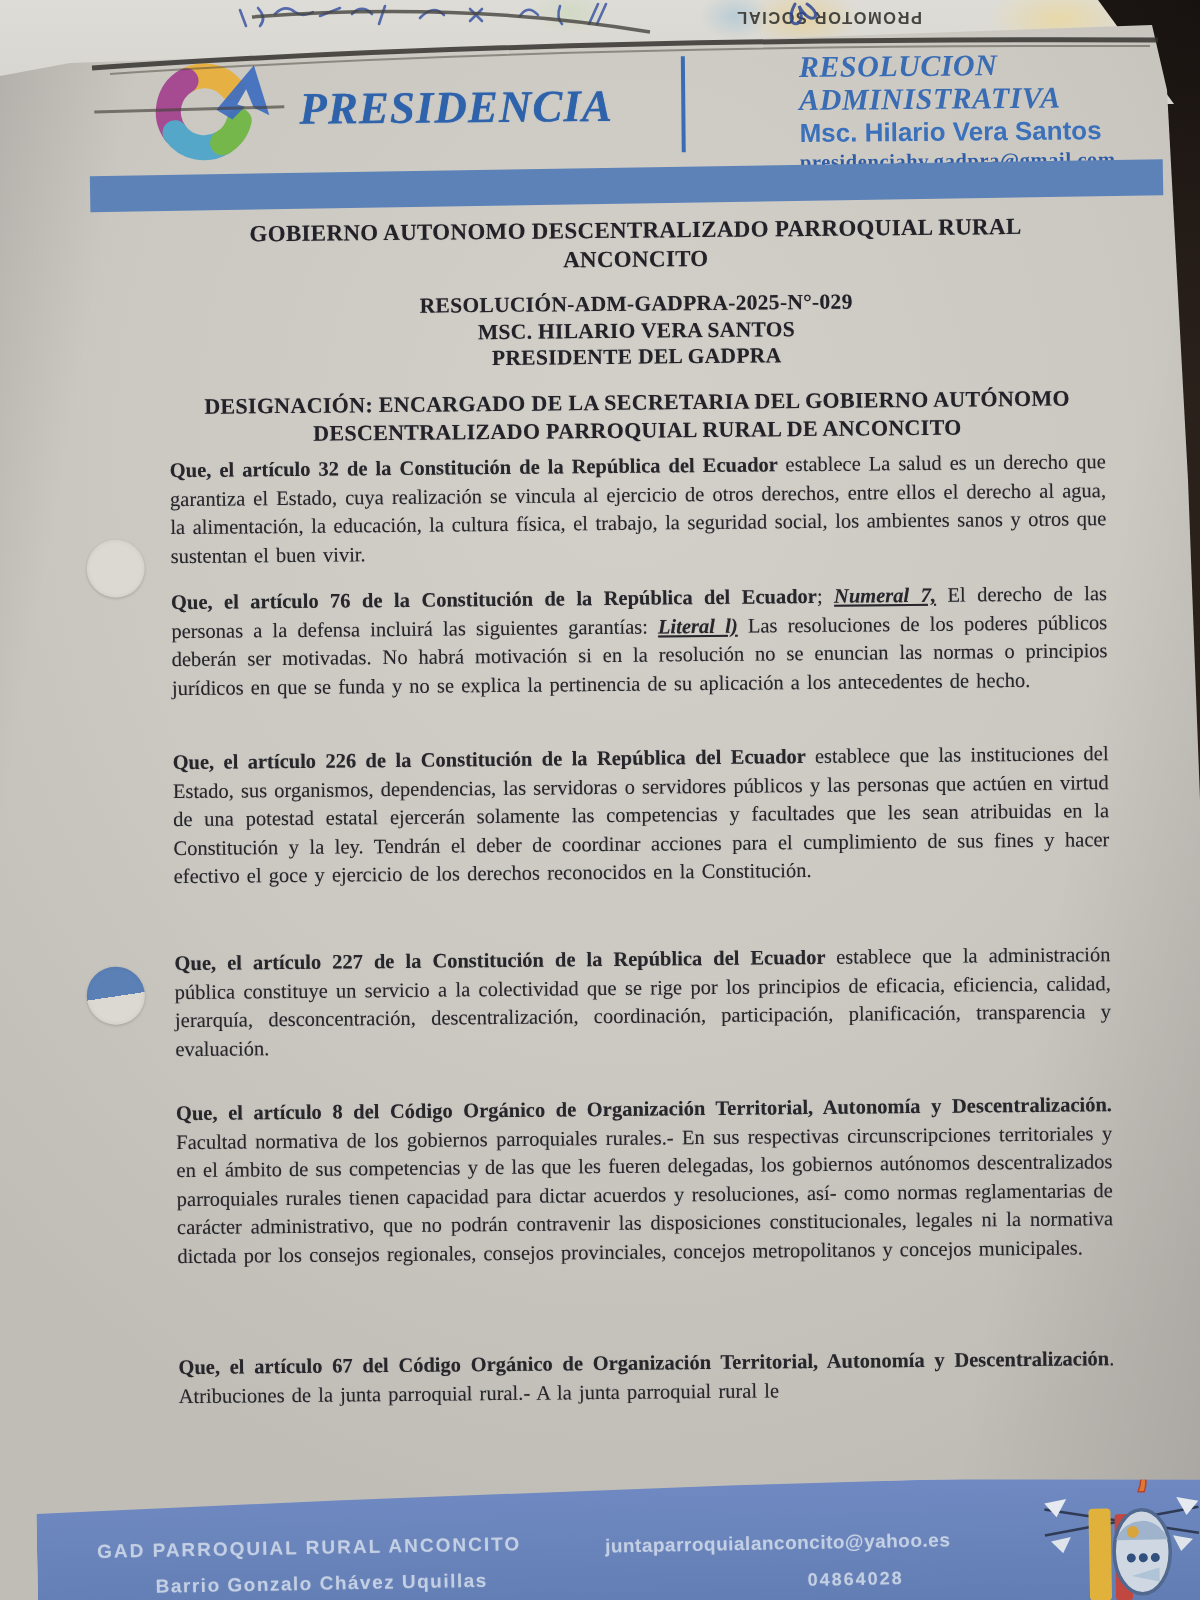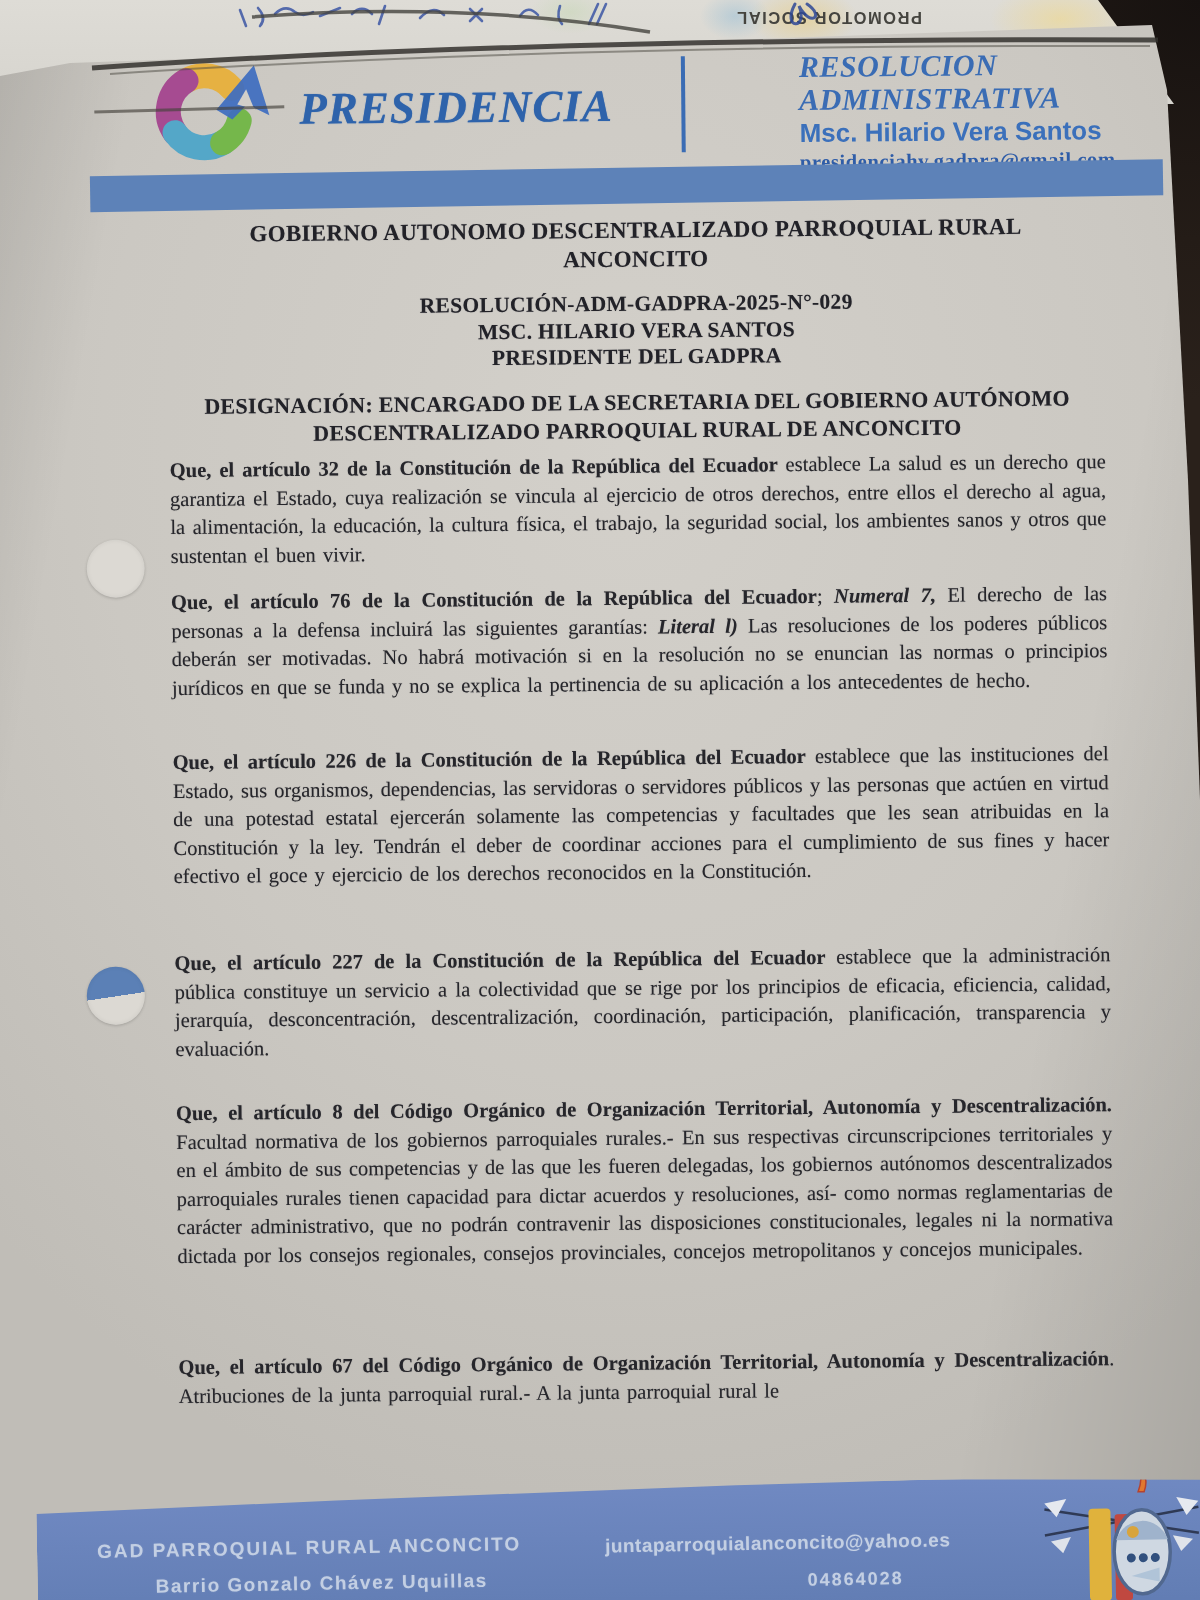--- a/index.html
+++ b/index.html
@@ -52,21 +52,21 @@
     text-shadow:0 0 1px rgba(35,35,45,.35);letter-spacing:.3px;}
   .h-main{font-size:23px;}
   .h-res{font-size:21.5px;}
   .h-desig{font-size:22px;}
 
   
   .para{position:absolute;left:172px;width:936px;margin:0;text-align:justify;
     font-size:20.5px;line-height:28.6px;word-spacing:2px;color:#26262b;
     text-shadow:0 0 1px rgba(40,40,48,.35);}
   .para .seg.b{font-weight:bold;}
-  .para .seg.bi{font-weight:bold;font-style:italic;}
+  .para .seg.bi{font-weight:bold;font-style:italic;text-decoration:underline;}
 
   
   .sticker{position:absolute;border-radius:50%;width:58px;height:58px;
     box-shadow:0 1px 3px rgba(0,0,0,.18), inset 0 0 5px rgba(0,0,0,.07);}
   .sticker.white{left:88px;top:535px;background:#dcd9d3;}
   .sticker.halfblue{left:84px;top:962px;background:linear-gradient(172deg,#5b80b6 0 51%,#dcd9d3 51%);}
 
   
   .footer-band{position:absolute;left:36px;top:1496px;width:1214px;height:150px;
     background:linear-gradient(180deg,#7089c2 0%,#647fb6 70%,#5f7ab1 100%);

